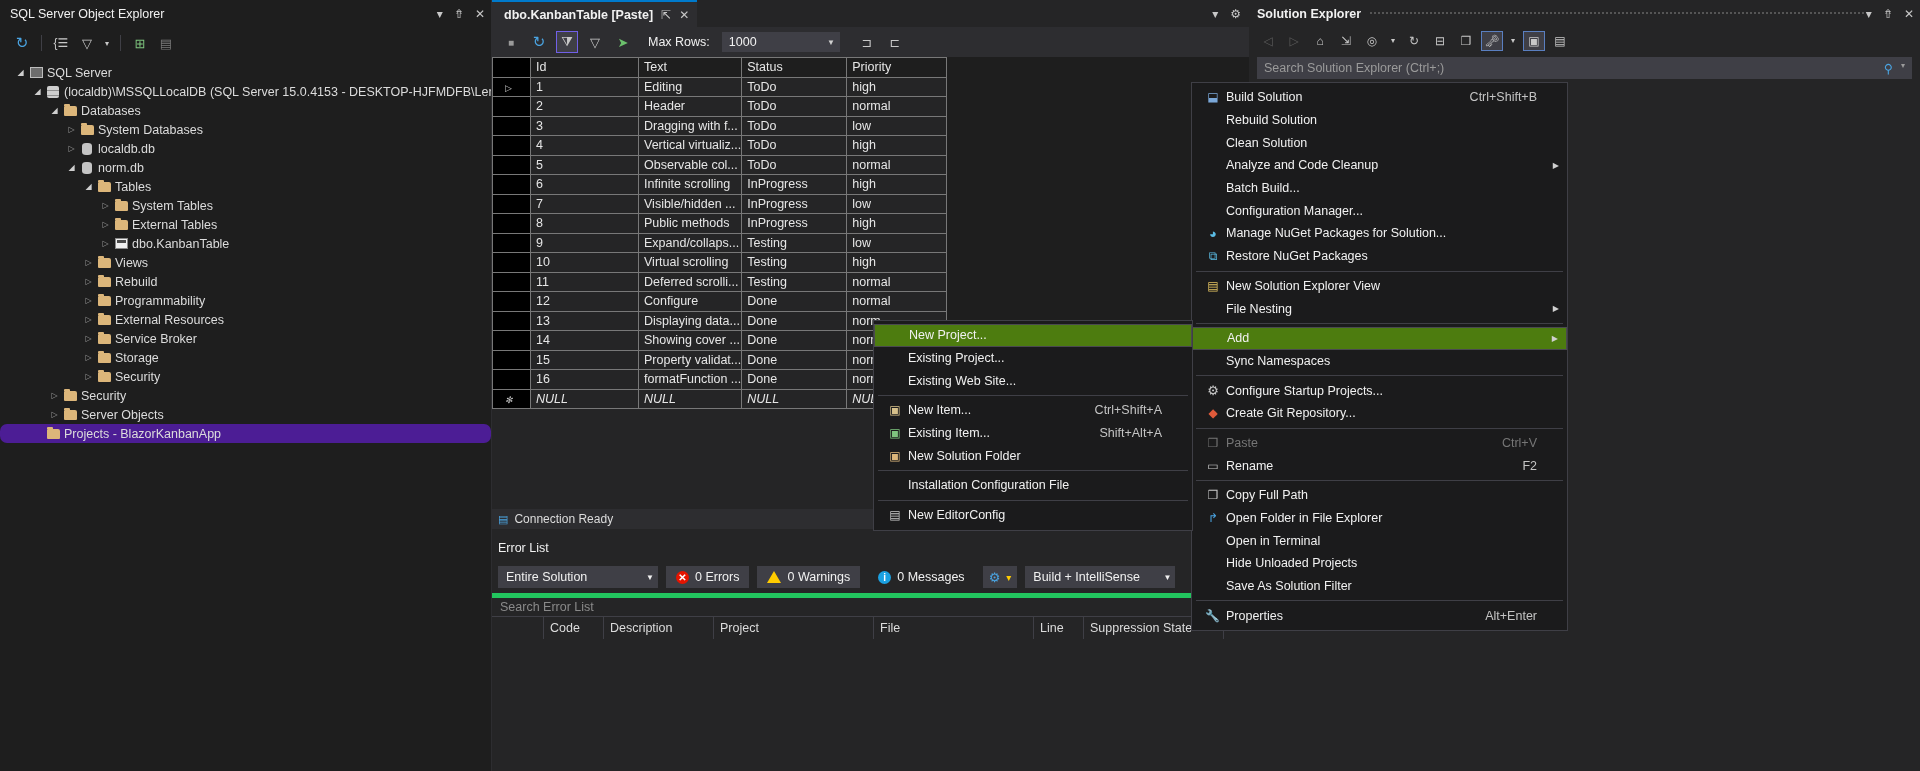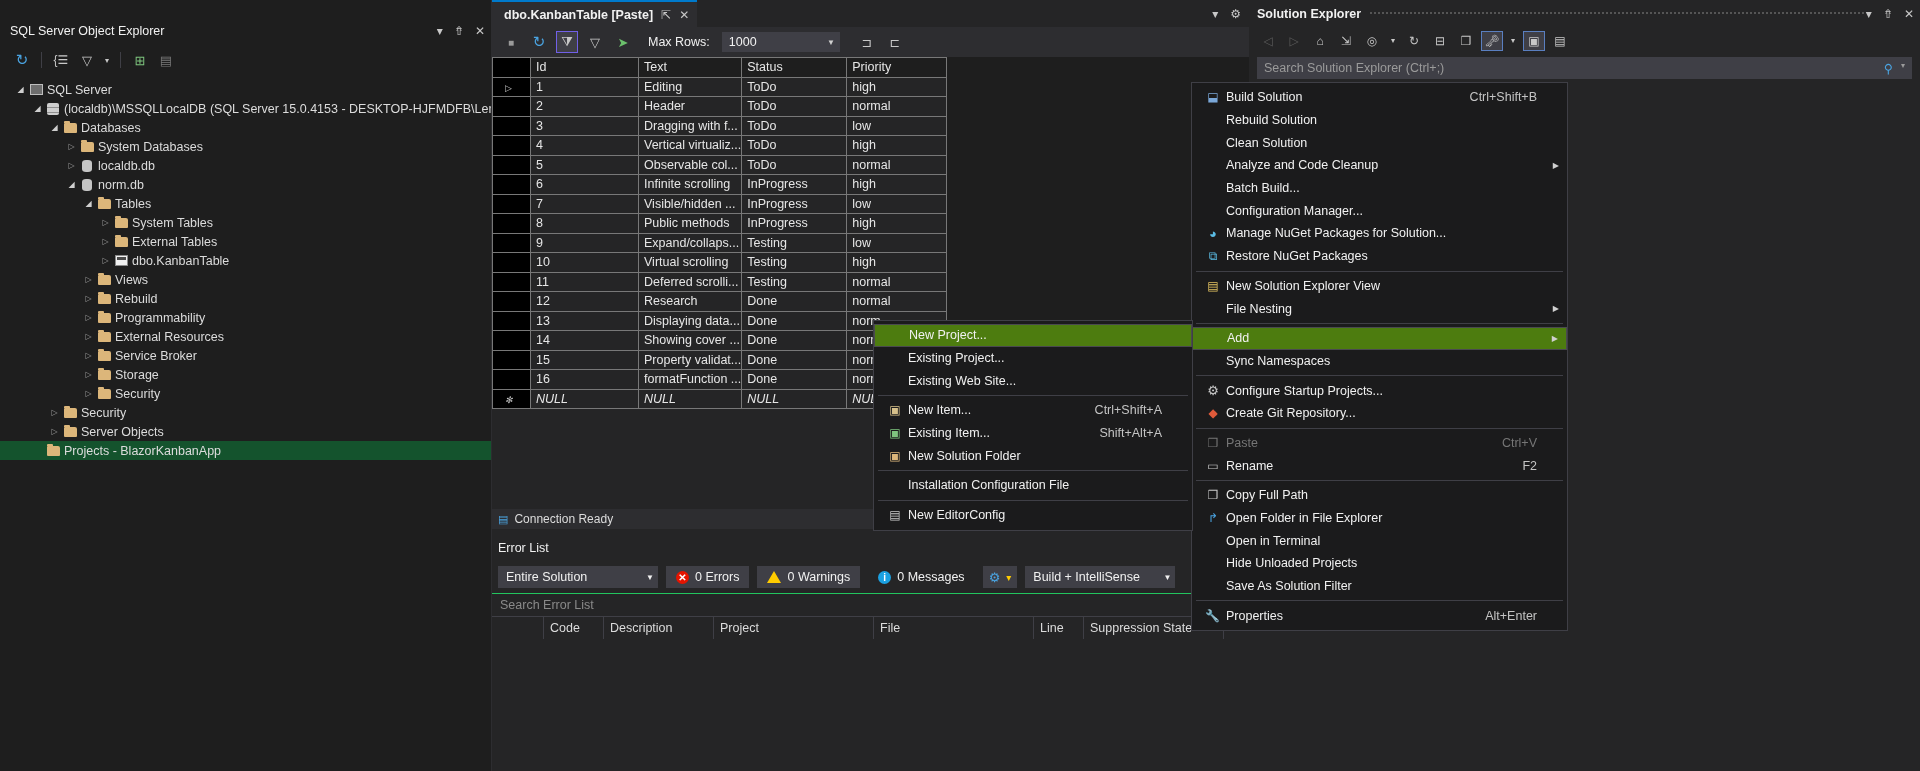--- a/index.html
+++ b/index.html
@@ -13,36 +13,36 @@
   }
   #app { position: relative; width: 1920px; height: 771px; }
 
   
   #sqlpanel {
     position: absolute; left: 0; top: 0; width: 492px; height: 771px;
     background: #1e1e1e; border-right: 1px solid #2d2d30;
   }
   .panel-head {
     height: 27px; display: flex; align-items: center;
-    padding: 0 6px 0 10px; background: #1e1e1e; margin-top: 17px;
+    padding: 0 6px 0 10px; background: #1e1e1e;
   }
   .panel-title { font-size: 12.5px; color: #f1f1f1; flex: 1; }
   .panel-btns { display: flex; gap: 11px; align-items: center; color: #c8c8c8; font-size: 12px; }
   .panel-btns span { cursor: default; }
 
   .sql-toolbar {
     height: 28px; display: flex; align-items: center; gap: 2px;
     padding-left: 10px; margin-top: 2px;
   }
   .tbtn { width: 24px; height: 22px; display: flex; align-items: center; justify-content: center; }
   .tsep { width: 1px; height: 16px; background: #3f3f46; margin: 0 5px; }
 
   .tree { margin-top: 6px; font-size: 12.5px; }
   .trow { display: flex; align-items: center; height: 19px; white-space: nowrap; overflow: hidden; }
-  .trow.sel { background: #14532d; }
+  .trow.sel { background: #4c1d95; border-radius: 7px; }
   .chev { width: 13px; flex: 0 0 13px; text-align: center; color: #9a9a9a; font-size: 8px; line-height: 1; }
   .chev.open { color: #cfcfcf; }
   .ticon { width: 18px; flex: 0 0 18px; display: flex; align-items: center; justify-content: center; }
   .tlabel { color: #dcdcdc; padding-left: 2px; }
 
   .folder { width: 13px; height: 10px; background: #dcb67a; border-radius: 1px 2px 1px 1px; position: relative; }
   .folder::before { content:''; position:absolute; left:0; top:-2px; width:6px; height:2px; background:#dcb67a; border-radius:1px 1px 0 0;}
   .folder.open { background: #dcb67a; transform: skewX(0deg); }
   .cyl { width: 10px; height: 12px; background: #c5c5c5; border-radius: 4px/3px; }
   .srv { width: 12px; height: 12px; background: linear-gradient(#cfcfcf 0 33%, #8f8f8f 33% 40%, #cfcfcf 40% 73%, #8f8f8f 73% 80%, #cfcfcf 80% 100%); border-radius:2px;}
@@ -100,21 +100,21 @@
   }
   .el-select .caret { margin-left: auto; font-size: 8px; }
   .el-chip {
     height: 22px; display: flex; align-items: center; gap: 6px; padding: 0 10px;
     background: #3f3f46; font-size: 12.5px; color: #f1f1f1;
   }
   .el-chip.plain { background: transparent; }
   .dot-err { width: 13px; height: 13px; border-radius: 50%; background: #e51400; color:#fff; font-size: 10px; display:flex;align-items:center;justify-content:center; font-weight:bold;}
   .tri-warn { width:0;height:0;border-left:7px solid transparent;border-right:7px solid transparent;border-bottom:12px solid #ffcc00; position:relative;}
   .dot-info { width: 13px; height: 13px; border-radius: 50%; background: #1ba1e2; color:#fff; font-size:10px; display:flex;align-items:center;justify-content:center;font-weight:bold;}
-  .el-search { height: 24px; display:flex; align-items:center; padding-left: 8px; border-top:1px solid #22c55e; border-bottom:1px solid #3f3f46; color:#8a8a8a; font-size:12.5px;}
+  .el-search { height: 24px; display:flex; align-items:center; padding-left: 8px; border-top:5px solid #22c55e; border-bottom:1px solid #3f3f46; color:#8a8a8a; font-size:12.5px;}
   .el-cols { height: 22px; display:flex; align-items:center; font-size:12.5px; color:#dcdcdc; background:#252526;}
   .el-col { border-right: 1px solid #3f3f46; height:22px; display:flex; align-items:center; padding-left:6px;}
 
   
   #solpanel { position: absolute; left: 1249px; top: 0; width: 671px; height: 771px; background: #252526; }
   .se-head { height: 27px; display:flex; align-items:center; padding: 0 6px 0 8px; }
   .se-title { font-size:12.5px; font-weight:bold; }
   .se-dots { flex:1; margin-left:8px; height:5px;
     background-image: radial-gradient(#5a5a5a 1px, transparent 1px);
     background-size: 4px 4px; opacity:.9; }
@@ -443,21 +443,21 @@
             <tr>
               <td class="rowhdr"></td>
               <td>11</td>
               <td>Deferred scrolli...</td>
               <td>Testing</td>
               <td>normal</td>
             </tr>
             <tr>
               <td class="rowhdr"></td>
               <td>12</td>
-              <td>Research</td>
+              <td>Configure</td>
               <td>Done</td>
               <td>normal</td>
             </tr>
             <tr>
               <td class="rowhdr"></td>
               <td>13</td>
               <td>Displaying data...</td>
               <td>Done</td>
               <td>norm</td>
             </tr>

